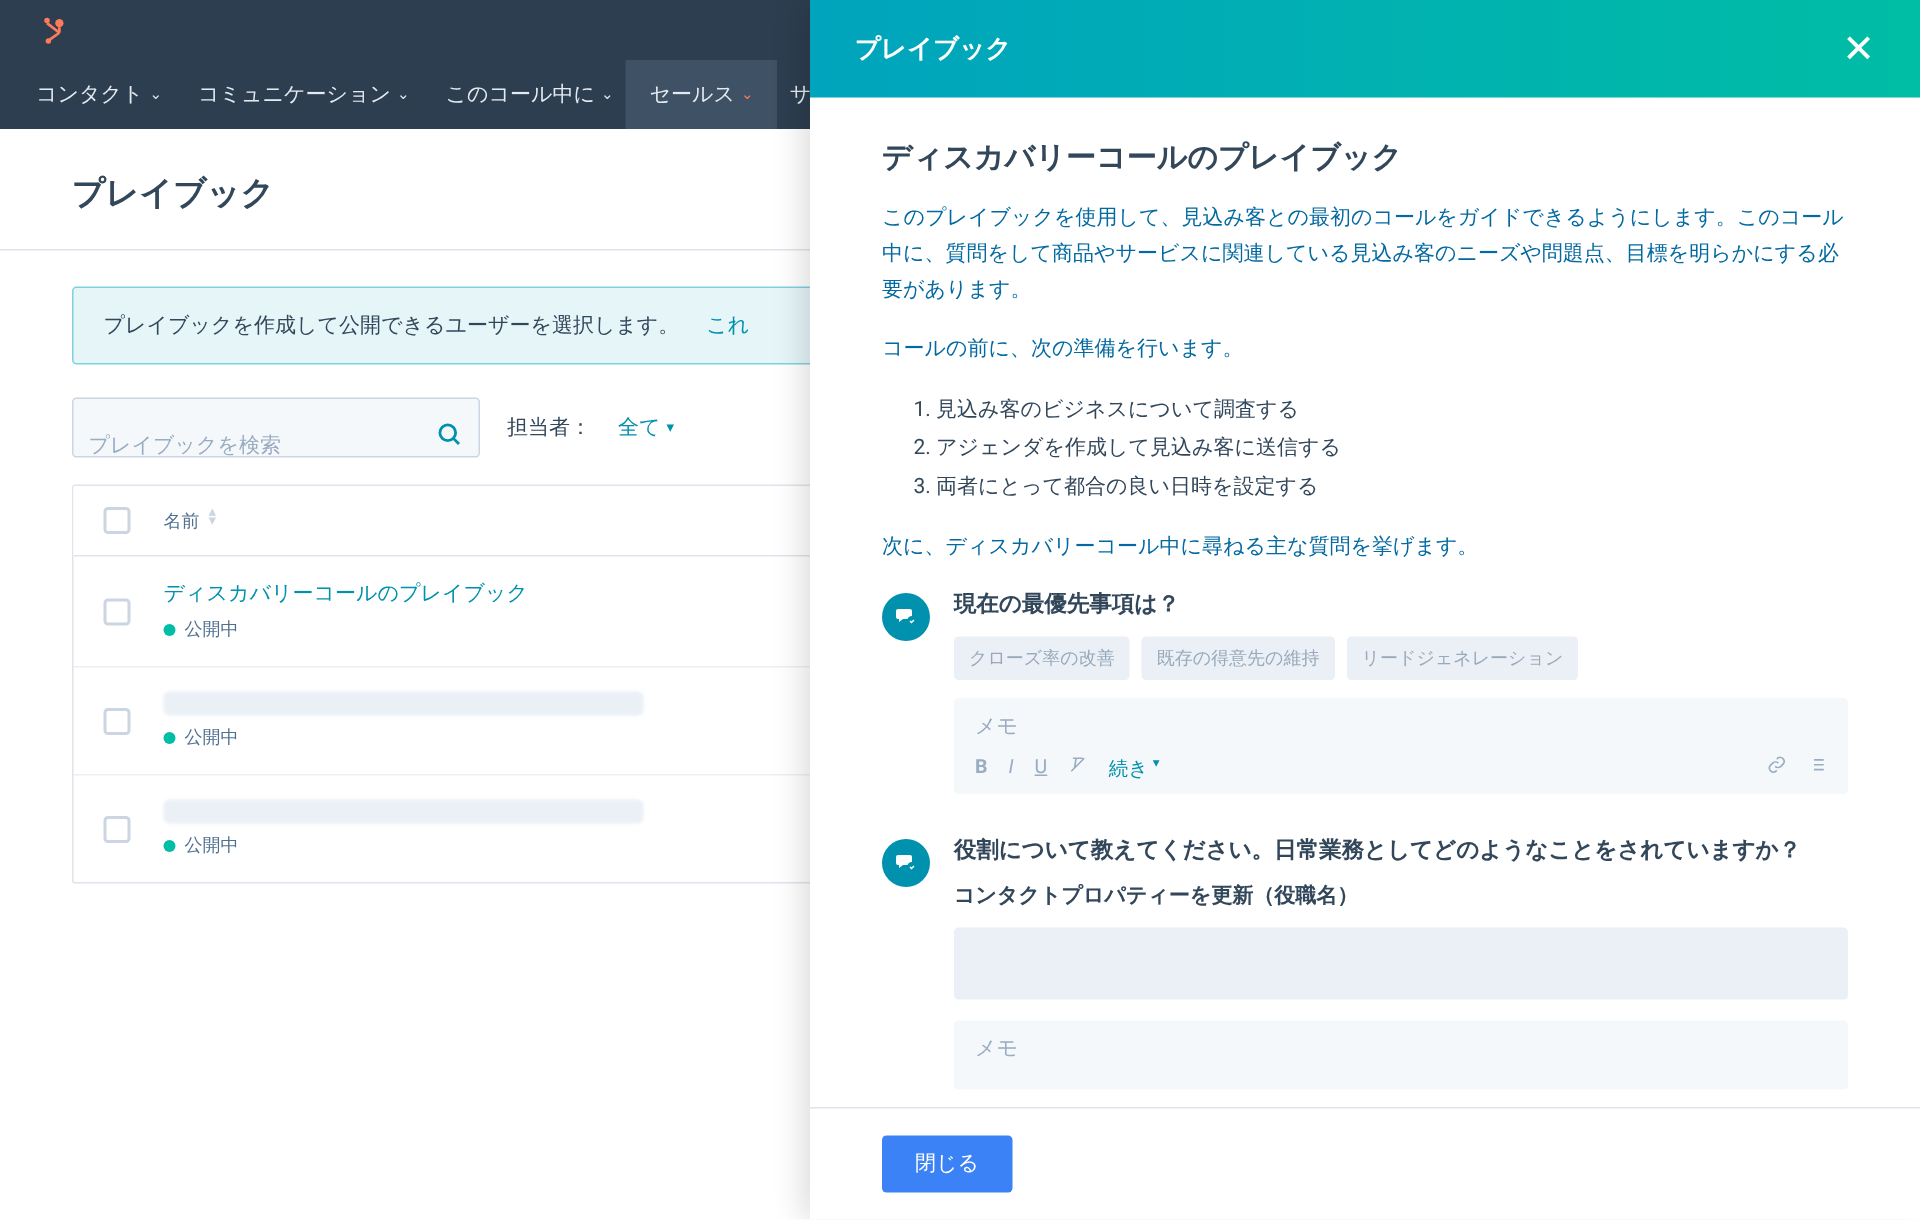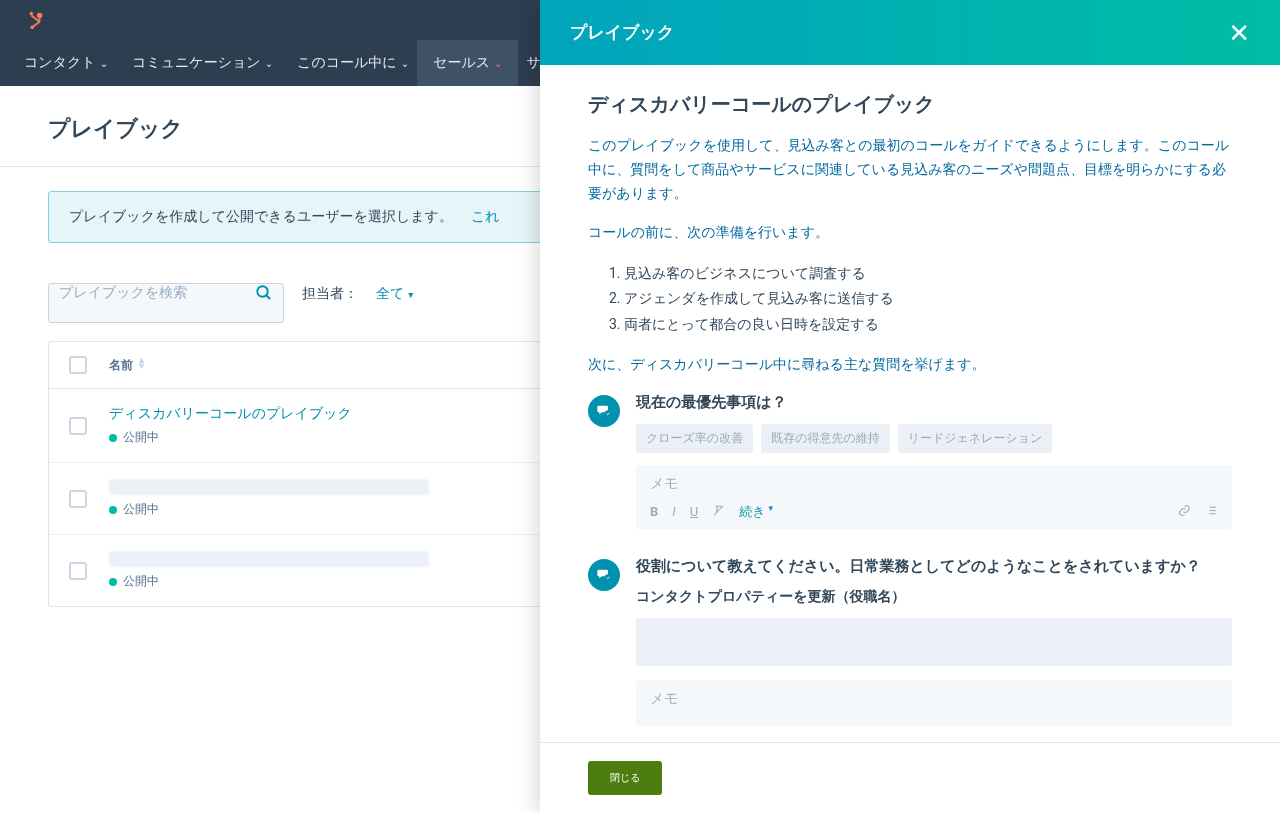--- a/index.html
+++ b/index.html
@@ -14,32 +14,32 @@
   .chev { font-size:10px; }
   .nav-item.sales .chev{color:#ff7a59;}
   
   .page-header { padding:28px 36px 22px 48px; border-bottom:1px solid #dfe3eb;}
   .page-header h1 { font-size:22px; font-weight:600; color:#33475b;}
   
   .content { padding:24px 36px 0 48px;}
   .alert { background:#e5f5f8; border:1px solid #7fd1de; border-radius:3px; padding:16px 20px; display:flex; gap:18px; align-items:center; font-size:14px; color:#33475b;}
   .alert-link { color:#0091ae; }
   .filters { display:flex; align-items:center; gap:18px; margin-top:22px;}
-  .search-wrap { border:1px solid #cbd6e2; border-radius:3px; display:flex; align-items:flex-start; width:236px; height:40px; padding:0 10px; background:#f5f8fa;margin-top:18px;}
+  .search-wrap { border:1px solid #cbd6e2; border-radius:3px; display:flex; align-items:flex-end; width:272px; height:40px; padding:0 10px; background:#f5f8fa;}
   .search-wrap input{ flex:1; border:none; background:transparent; font-size:14px; color:#99acc2; outline:none;}
   .search-wrap input::placeholder{color:#99acc2;}
   .search-wrap .glass{ color:#0091ae; font-size:18px;}
   .filter-label { font-size:14px; color:#33475b;}
   .filter-value { font-size:14px; color:#0091ae; display:flex; align-items:center; gap:4px;}
   
   .table { margin-top:18px; border:1px solid #dfe3eb; border-radius:2px;}
   .thead { display:flex; align-items:center; padding:14px 20px; border-bottom:1px solid #dfe3eb; background:#fff;}
   .th-chk { width:40px;}
   .chk { width:18px; height:18px; border:2px solid #cbd6e2; border-radius:3px; background:#fff;}
-  .th-name { font-size:12px; color:#516f90; display:flex; align-items:flex-start; gap:6px;font-weight:bold;}
+  .th-name { font-size:12px; color:#516f90; display:flex; align-items:flex-start; gap:6px;}
   .sort { color:#cbd6e2; font-size:10px; line-height:6px;}
   .row { display:flex; align-items:center; padding:16px 20px; border-bottom:1px solid #eaf0f6;}
   .row:last-child{border-bottom:none;}
   .row-content { flex:1; }
   .row-title { font-size:14px; color:#0091ae; font-weight:500; margin-bottom:6px;}
   .row-title.redacted { background:#eaf0f6; color:transparent; border-radius:4px; height:16px; width:320px; filter:blur(1px);}
   .status { font-size:12px; color:#516f90; display:flex; align-items:center; gap:6px;}
   .dot { width:8px; height:8px; background:#00bda5; border-radius:50%;}
   
   .panel { position:absolute; top:0; right:0; width:740px; height:813px; background:#fff; box-shadow:-4px 0 20px rgba(0,0,0,0.15); display:flex; flex-direction:column;}
@@ -58,21 +58,21 @@
   .qsub { font-size:14px; font-weight:600; color:#33475b; margin-bottom:12px;}
   .chips { display:flex; gap:8px; flex-wrap:wrap; margin-bottom:12px;}
   .chip { background:#eaf0f6; color:#99a9bb; font-size:12px; padding:6px 10px; border-radius:3px;text-align:center;}
   .editor { border:none; background:#f5f8fa; border-radius:3px; padding:10px 14px 8px;}
   .editor.plain-input{ background:#eaf0f6; height:48px; margin-bottom:14px; border-radius:3px;}
   .editor-placeholder { color:#99acc2; font-size:14px; margin-bottom:10px;}
   .toolbar { display:flex; gap:14px; align-items:center; color:#99acc2; font-size:13px;}
   .toolbar .b{font-weight:700;} .toolbar .i{font-style:italic;} .toolbar .u{text-decoration:underline;}
   .toolbar .more{color:#0091ae;display:flex;align-items:flex-start;gap:3px;}
   .panel-footer { border-top:1px solid #dfe3eb; padding:18px 48px; background:#fff;}
-  .btn-close { background:#4d7c0f; color:#fff; border:none; padding:10px 22px; font-size:10px; border-radius:3px; cursor:pointer;}
+  .btn-close { background:#3b82f6; color:#fff; border:none; padding:10px 22px; font-size:14px; border-radius:3px; cursor:pointer;}
 </style>
 </head>
 <body>
 
 <div class="topnav">
   <div class="brand">
     <svg viewBox="0 0 24 24">
         <circle cx="17" cy="7" r="3" fill="#ff7a59"></circle>
         <path d="M17 10v4M17 14l-7 5M17 14l-9-7" stroke="#ff7a59" stroke-width="2" fill="none"></path>
         <circle cx="8" cy="5" r="2" fill="#ff7a59"></circle>

